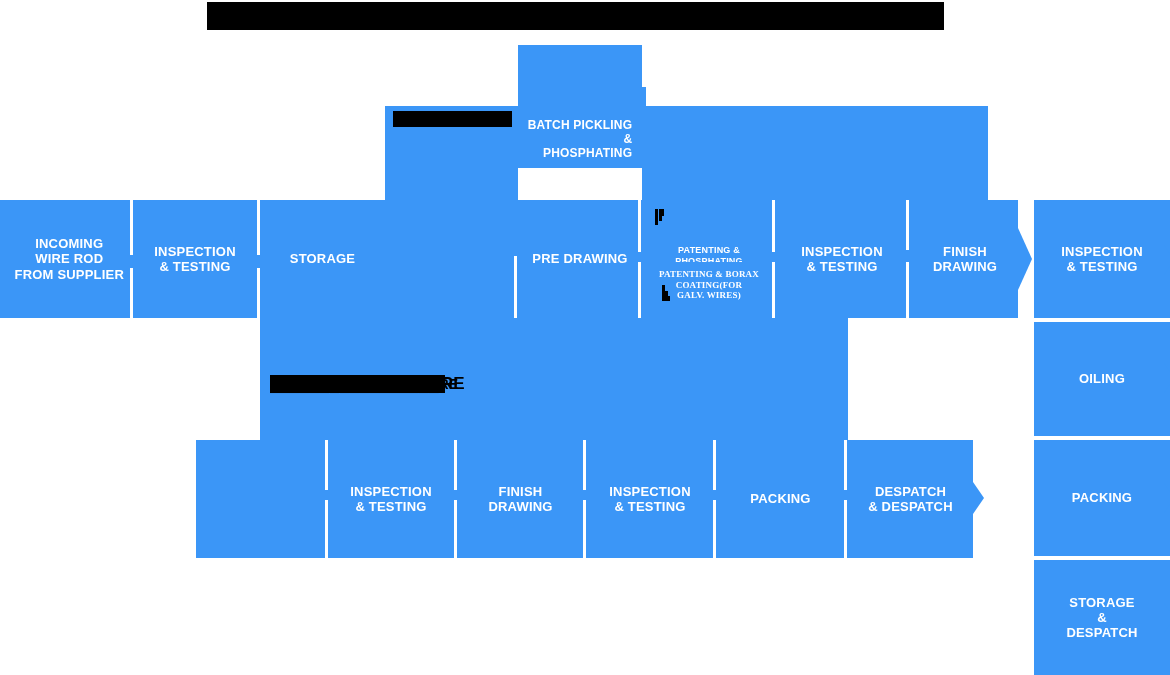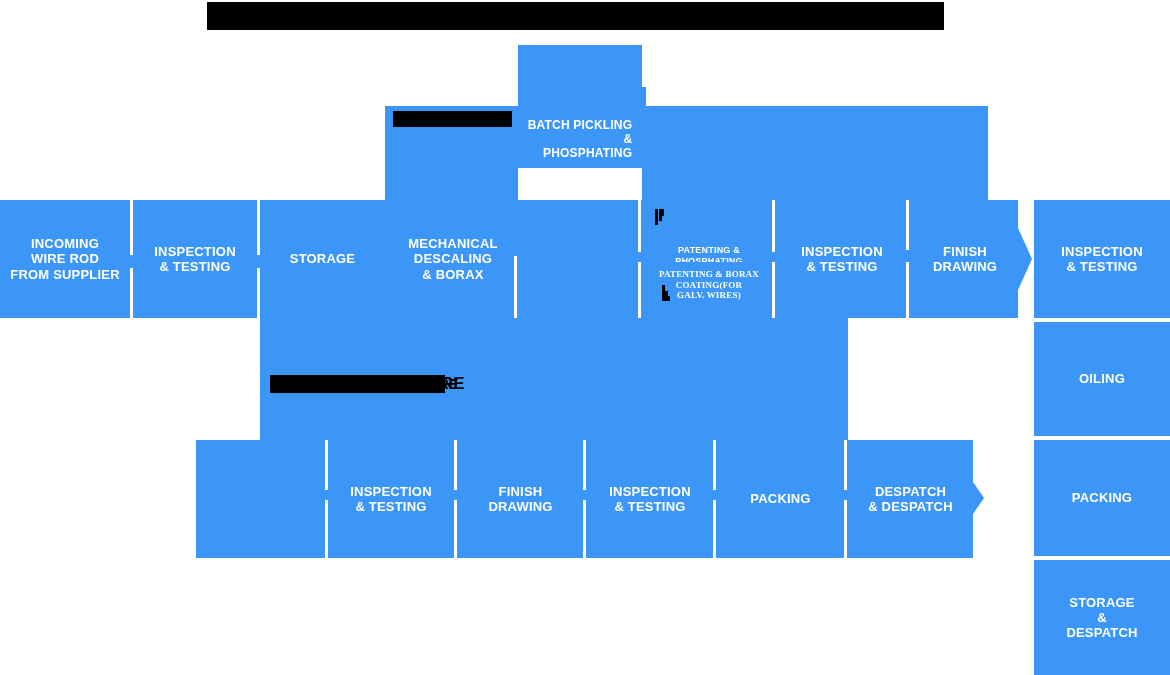--- a/index.html
+++ b/index.html
@@ -117,46 +117,44 @@
 &amp;
 PHOSPHATING</span>
   </div>
 
   <div class="redact" style="left:393px; top:111px; width:119px; height:16px;">
     <span style="display:block;color:#000;font-size:13px;font-weight:bold;line-height:16px;white-space:nowrap;overflow:hidden;">█████████████</span>
   </div>
 
   <div class="plate" style="left:0px; top:200px; width:1018px; height:118px;"></div>
 
-  <div class="step" style="left:0px; top:200px; width:130px; height:118px;">
+  <div class="step" style="left:0px; top:200px; width:130px; height:118px;justify-content:flex-end;">
     <span class="lbl">INCOMING
 WIRE ROD
 FROM SUPPLIER</span>
   </div>
   <div class="sep" style="left:130px; top:200px; height:55px;"></div>
   <div class="sep" style="left:130px; top:268px; height:50px;"></div>
 
   <div class="step" style="left:133px; top:200px; width:124px; height:118px;">
     <span class="lbl">INSPECTION
 &amp; TESTING</span>
   </div>
   <div class="sep" style="left:257px; top:200px; height:55px;"></div>
   <div class="sep" style="left:257px; top:268px; height:50px;"></div>
 
   <div class="step" style="left:260px; top:200px; width:125px; height:118px;">
     <span class="lbl">STORAGE</span>
   </div>
 
-  <div class="step" style="left:389px; top:200px; width:128px; height:118px;">
-    <span class="lbl">MECHANICAL
-DESCALING
-&amp; BORAX</span>
-  </div>
   <div class="sep" style="left:514px; top:256px; height:62px;"></div>
 
+  <div class="step" style="left:518px; top:200px; width:124px; height:118px;">
+    <span class="lbl">PRE DRAWING</span>
+  </div>
   <div class="sep" style="left:638px; top:200px; height:52px;"></div>
   <div class="sep" style="left:638px; top:262px; height:56px;"></div>
 
   <div class="step" style="left:648px; top:204px; width:122px; height:52px;margin-top:37px;">
     <span class="lbl tiny">PATENTING &amp;
 PHOSPHATING
 (FOR PHOSPHATED
 WIRES)</span>
   </div>
   <div class="step" style="left:648px; top:262px; width:122px; height:46px;font-family:Liberation Serif, serif;">

